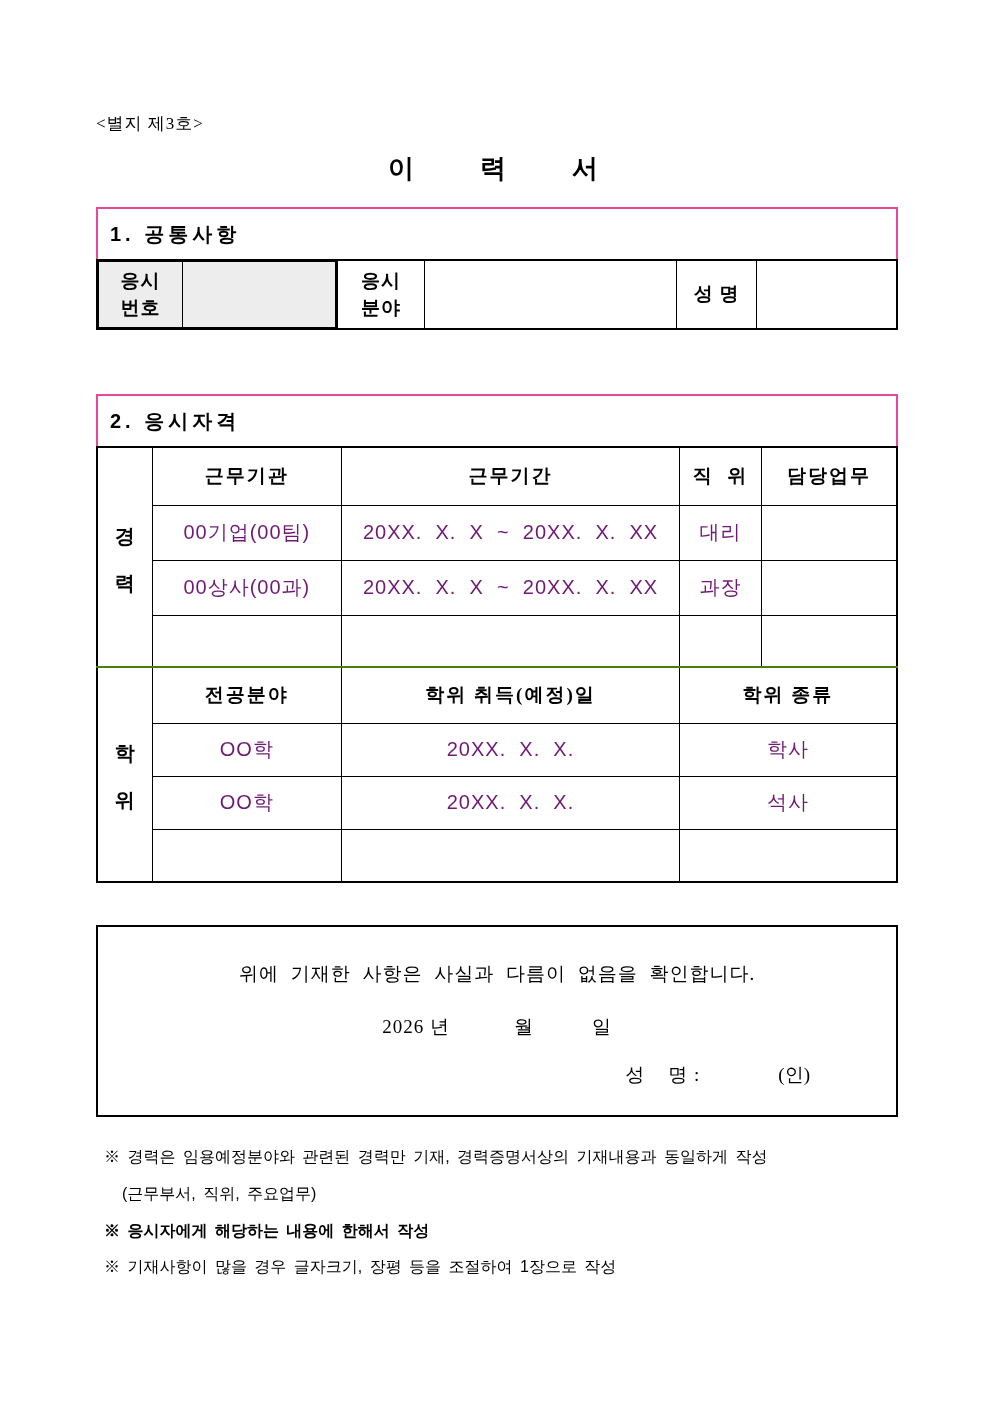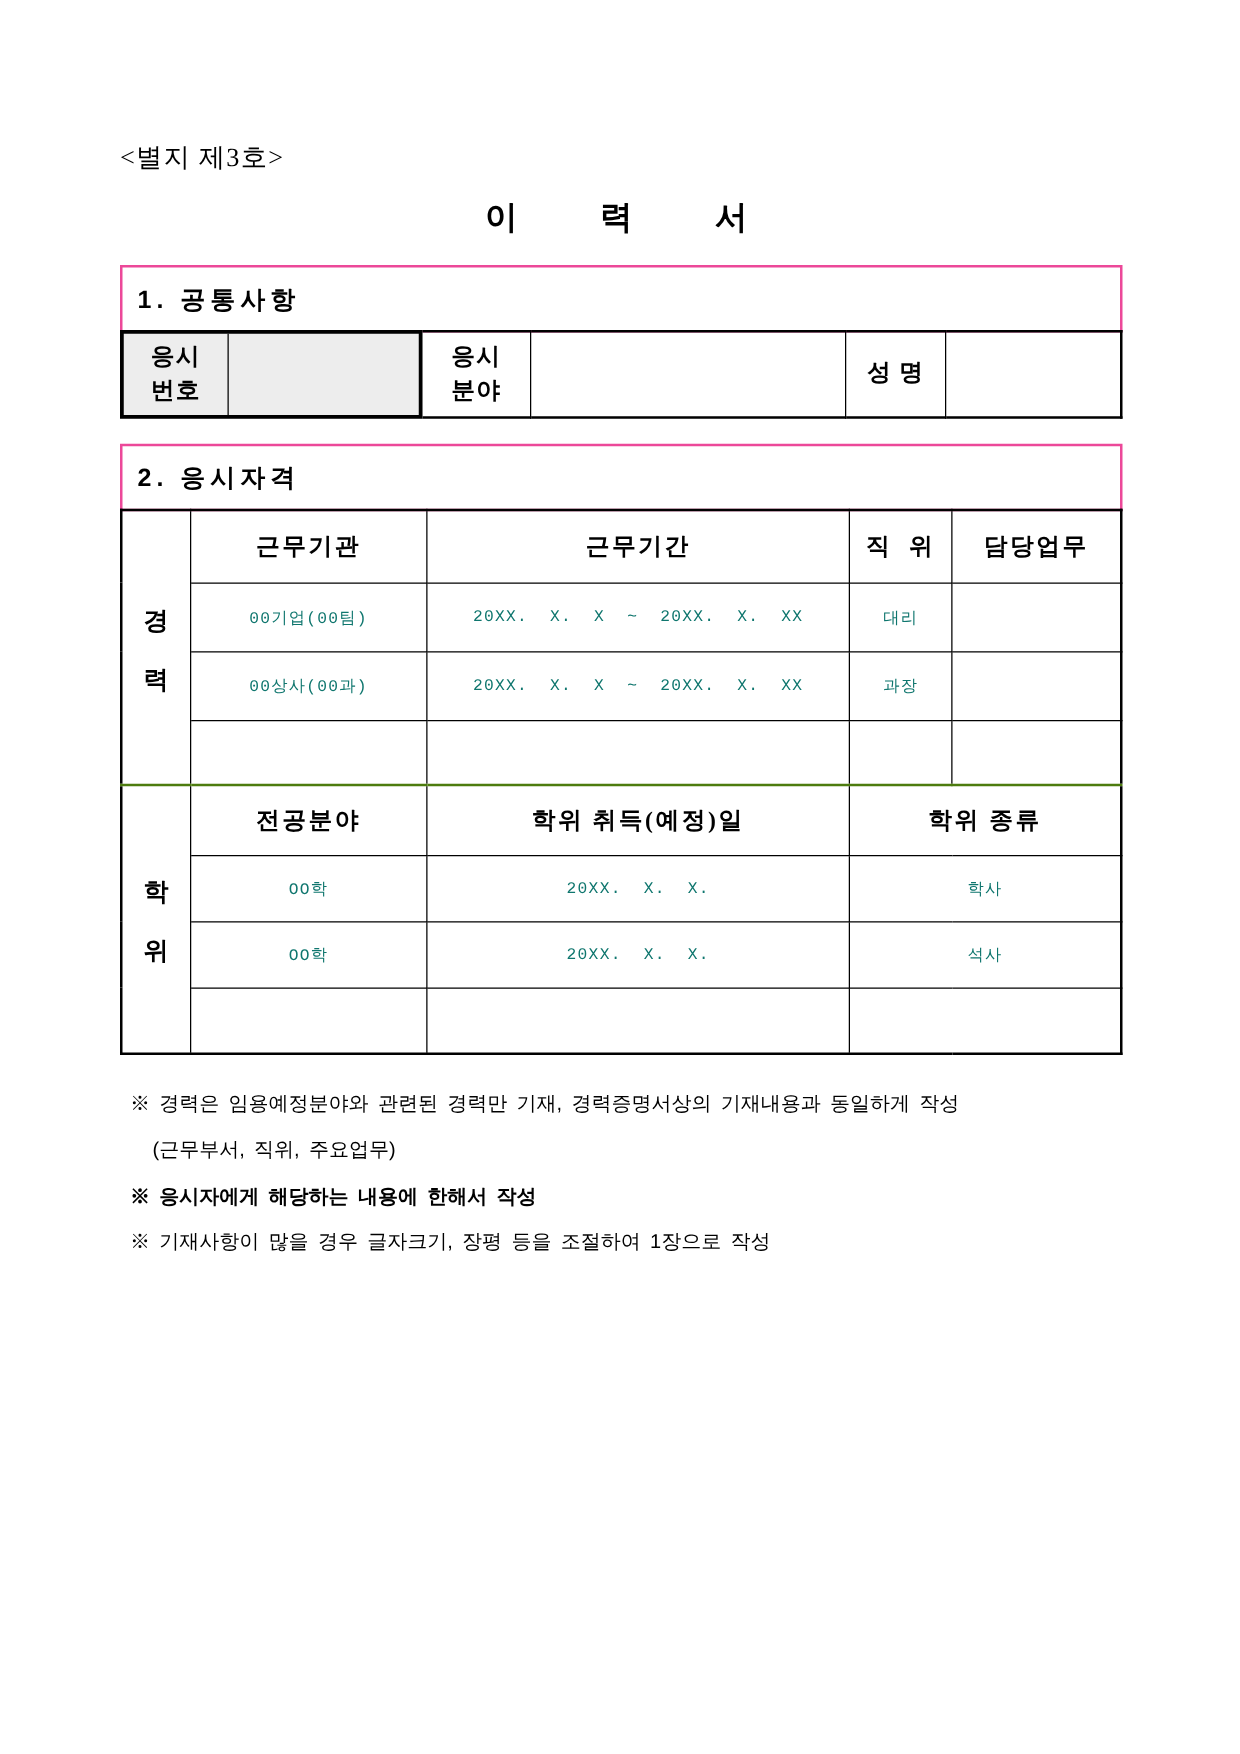--- a/index.html
+++ b/index.html
@@ -1,24 +1,24 @@
 <!DOCTYPE html>
 <html><head>
 <meta charset="utf-8">
 <style>
   html,body{margin:0;padding:0;background:#ffffff;}
   body{width:992px;height:1403px;color:#000;font-family:"Liberation Serif",serif;-webkit-font-smoothing:antialiased;}
   .page{box-sizing:border-box;width:992px;height:1403px;padding:112px 94px 0 96px;position:relative;}
 
-  .form-label{font-size:21px;letter-spacing:1px;}
+  .form-label{font-size:17px;letter-spacing:1px;}
   .title{margin:16px 0 0;text-align:center;font-size:26px;font-weight:700;letter-spacing:8px;white-space:pre;}
 
   .sec-head{margin-top:21px;box-sizing:border-box;border:2px solid #ec4899;height:54px;display:flex;align-items:center;
             padding-left:12px;font-family:"Liberation Sans",sans-serif;font-weight:700;font-size:20px;letter-spacing:4px;}
-  .sec-head2{margin-top:20px;}
+  .sec-head2{margin-top:64px;}
 
   
   .row1{display:flex;height:71px;margin-top:-2px;}
   .cell{box-sizing:border-box;display:flex;align-items:center;justify-content:center;text-align:center;}
   .flabel{font-weight:700;font-size:19px;line-height:1.4;white-space:pre-line;letter-spacing:1px;}
   .g-group{box-sizing:border-box;width:242px;border:3px solid #000;background:#ededed;display:flex;}
   .g-label{width:84px;border-right:1px solid #000;}
   .g-value{flex:1;}
   .c-bt{border-top:2px solid #000;border-bottom:2px solid #000;border-right:1px solid #000;}
   .w-fl{width:87px;}
@@ -31,21 +31,21 @@
   table.qual td,table.qual th{border:1px solid #000;box-sizing:border-box;padding:0;text-align:center;vertical-align:middle;}
   table.qual th{font-size:19px;font-weight:700;letter-spacing:2px;white-space:pre;margin-left:29px;}
   tr.h-career{height:58px;}
   tr.r-career{height:55px;}
   tr.r-career-empty{height:52px;}
   tr.h-degree{height:56px;}
   tr.r-degree{height:53px;}
   tr.h-degree td,tr.h-degree th{border-top:2px solid #4d7c0f;}
   td.rowlabel{font-weight:700;font-size:20px;}
   .rl-stack{display:flex;flex-direction:column;align-items:center;justify-content:center;gap:27px;transform:translateY(2px);line-height:1;}
-  td.ph{color:#0f766e;font-family:Liberation Mono, monospace;font-size:13px;white-space:pre;letter-spacing:1px;}
+  td.ph{color:#701a75;font-family:Liberation Sans, sans-serif;font-size:20px;white-space:pre;letter-spacing:1px;}
 
   
   .confirm-box{box-sizing:border-box;margin-top:42px;border:2px solid #000;height:192px;}
   .stmt{margin:34px 0 0;text-align:center;font-size:19px;word-spacing:6px;letter-spacing:1px;}
   .dateline{margin:27px 0 0;text-align:center;font-size:19px;letter-spacing:1px;}
   .dateline .dl-m{margin-left:64px;}
   .dateline .dl-d{margin-left:58px;}
   .nameline{margin:22px 86px 0 0;text-align:right;font-size:19px;}
   .nameline .nl-label{white-space:pre;letter-spacing:1px;}
   .nameline .nl-seal{margin-left:78px;}
@@ -144,20 +144,29 @@
         <td class="ph" colspan="2">석사</td>
       </tr>
       <tr class="r-degree">
         <td class="ph"></td>
         <td class="ph"></td>
         <td class="ph" colspan="2"></td>
       </tr>
     </tbody>
   </table>
 
+  <div class="confirm-box">
+    <p class="stmt">위에 기재한 사항은 사실과 다름이 없음을 확인합니다.</p>
+    <p class="dateline">
+      <span>2026 년</span><span class="dl-m">월</span><span class="dl-d">일</span>
+    </p>
+    <p class="nameline">
+      <span class="nl-label">성    명 :</span><span class="nl-seal">(인)</span>
+    </p>
+  </div>
 
   <div class="notes">
     <div class="note">※ 경력은 임용예정분야와 관련된 경력만 기재, 경력증명서상의 기재내용과 동일하게 작성
 (근무부서, 직위, 주요업무)</div>
     <div class="note bold">※ 응시자에게 해당하는 내용에 한해서 작성</div>
     <div class="note">※ 기재사항이 많을 경우 글자크기, 장평 등을 조절하여 1장으로 작성</div>
   </div>
 
 </div>
 

